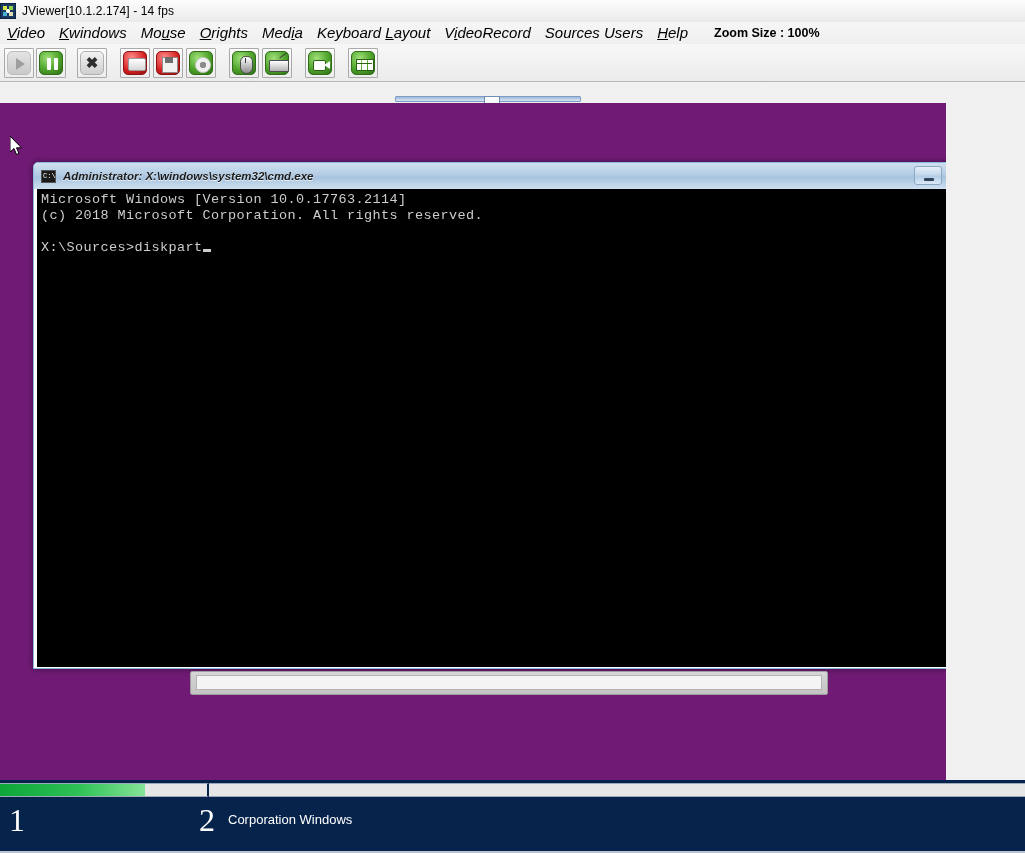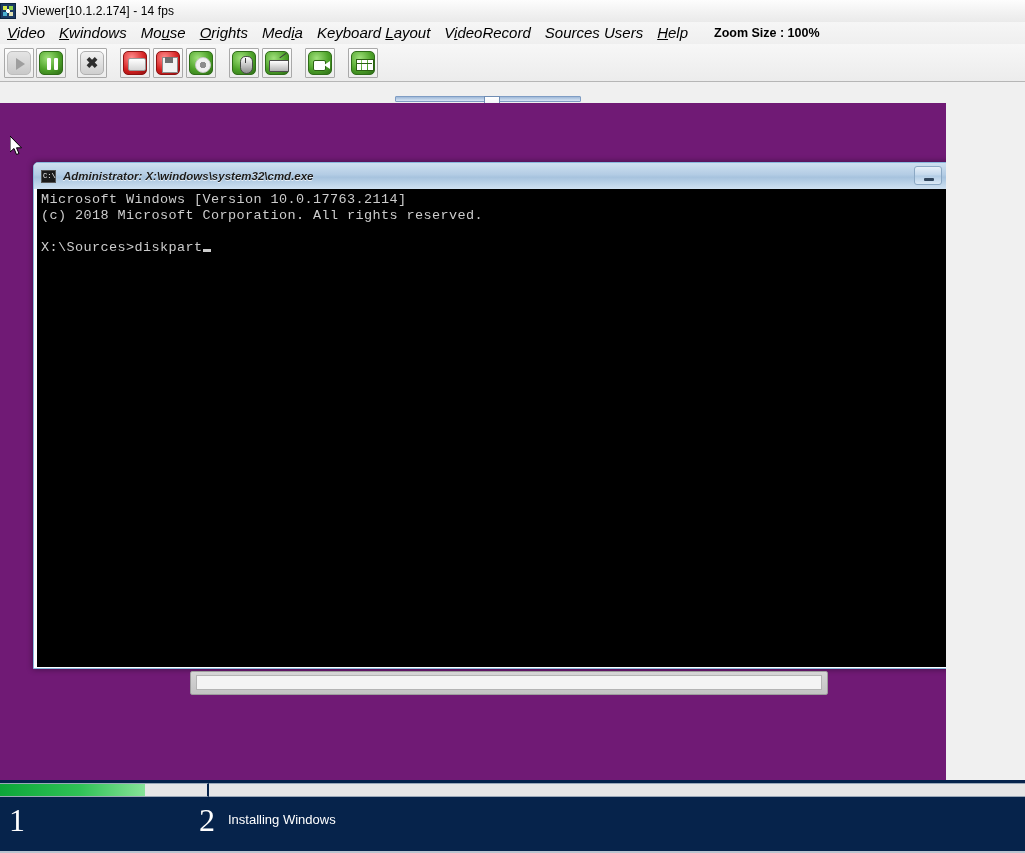--- a/index.html
+++ b/index.html
@@ -549,19 +549,19 @@
         <div class="pfill" style="width:0%"></div>
       </div>
     </div>
 
     <div id="steps">
       <div class="step" id="step1">
         <span class="num">1</span>
       </div>
       <div class="step" id="step2">
         <span class="num">2</span>
-        <span class="lbl">Installing Windows</span>
+        <span class="lbl">Corporation Windows</span>
       </div>
     </div>
     <div class="bottomline"></div>
   </div>
 
 </div>
 
 </body></html>

